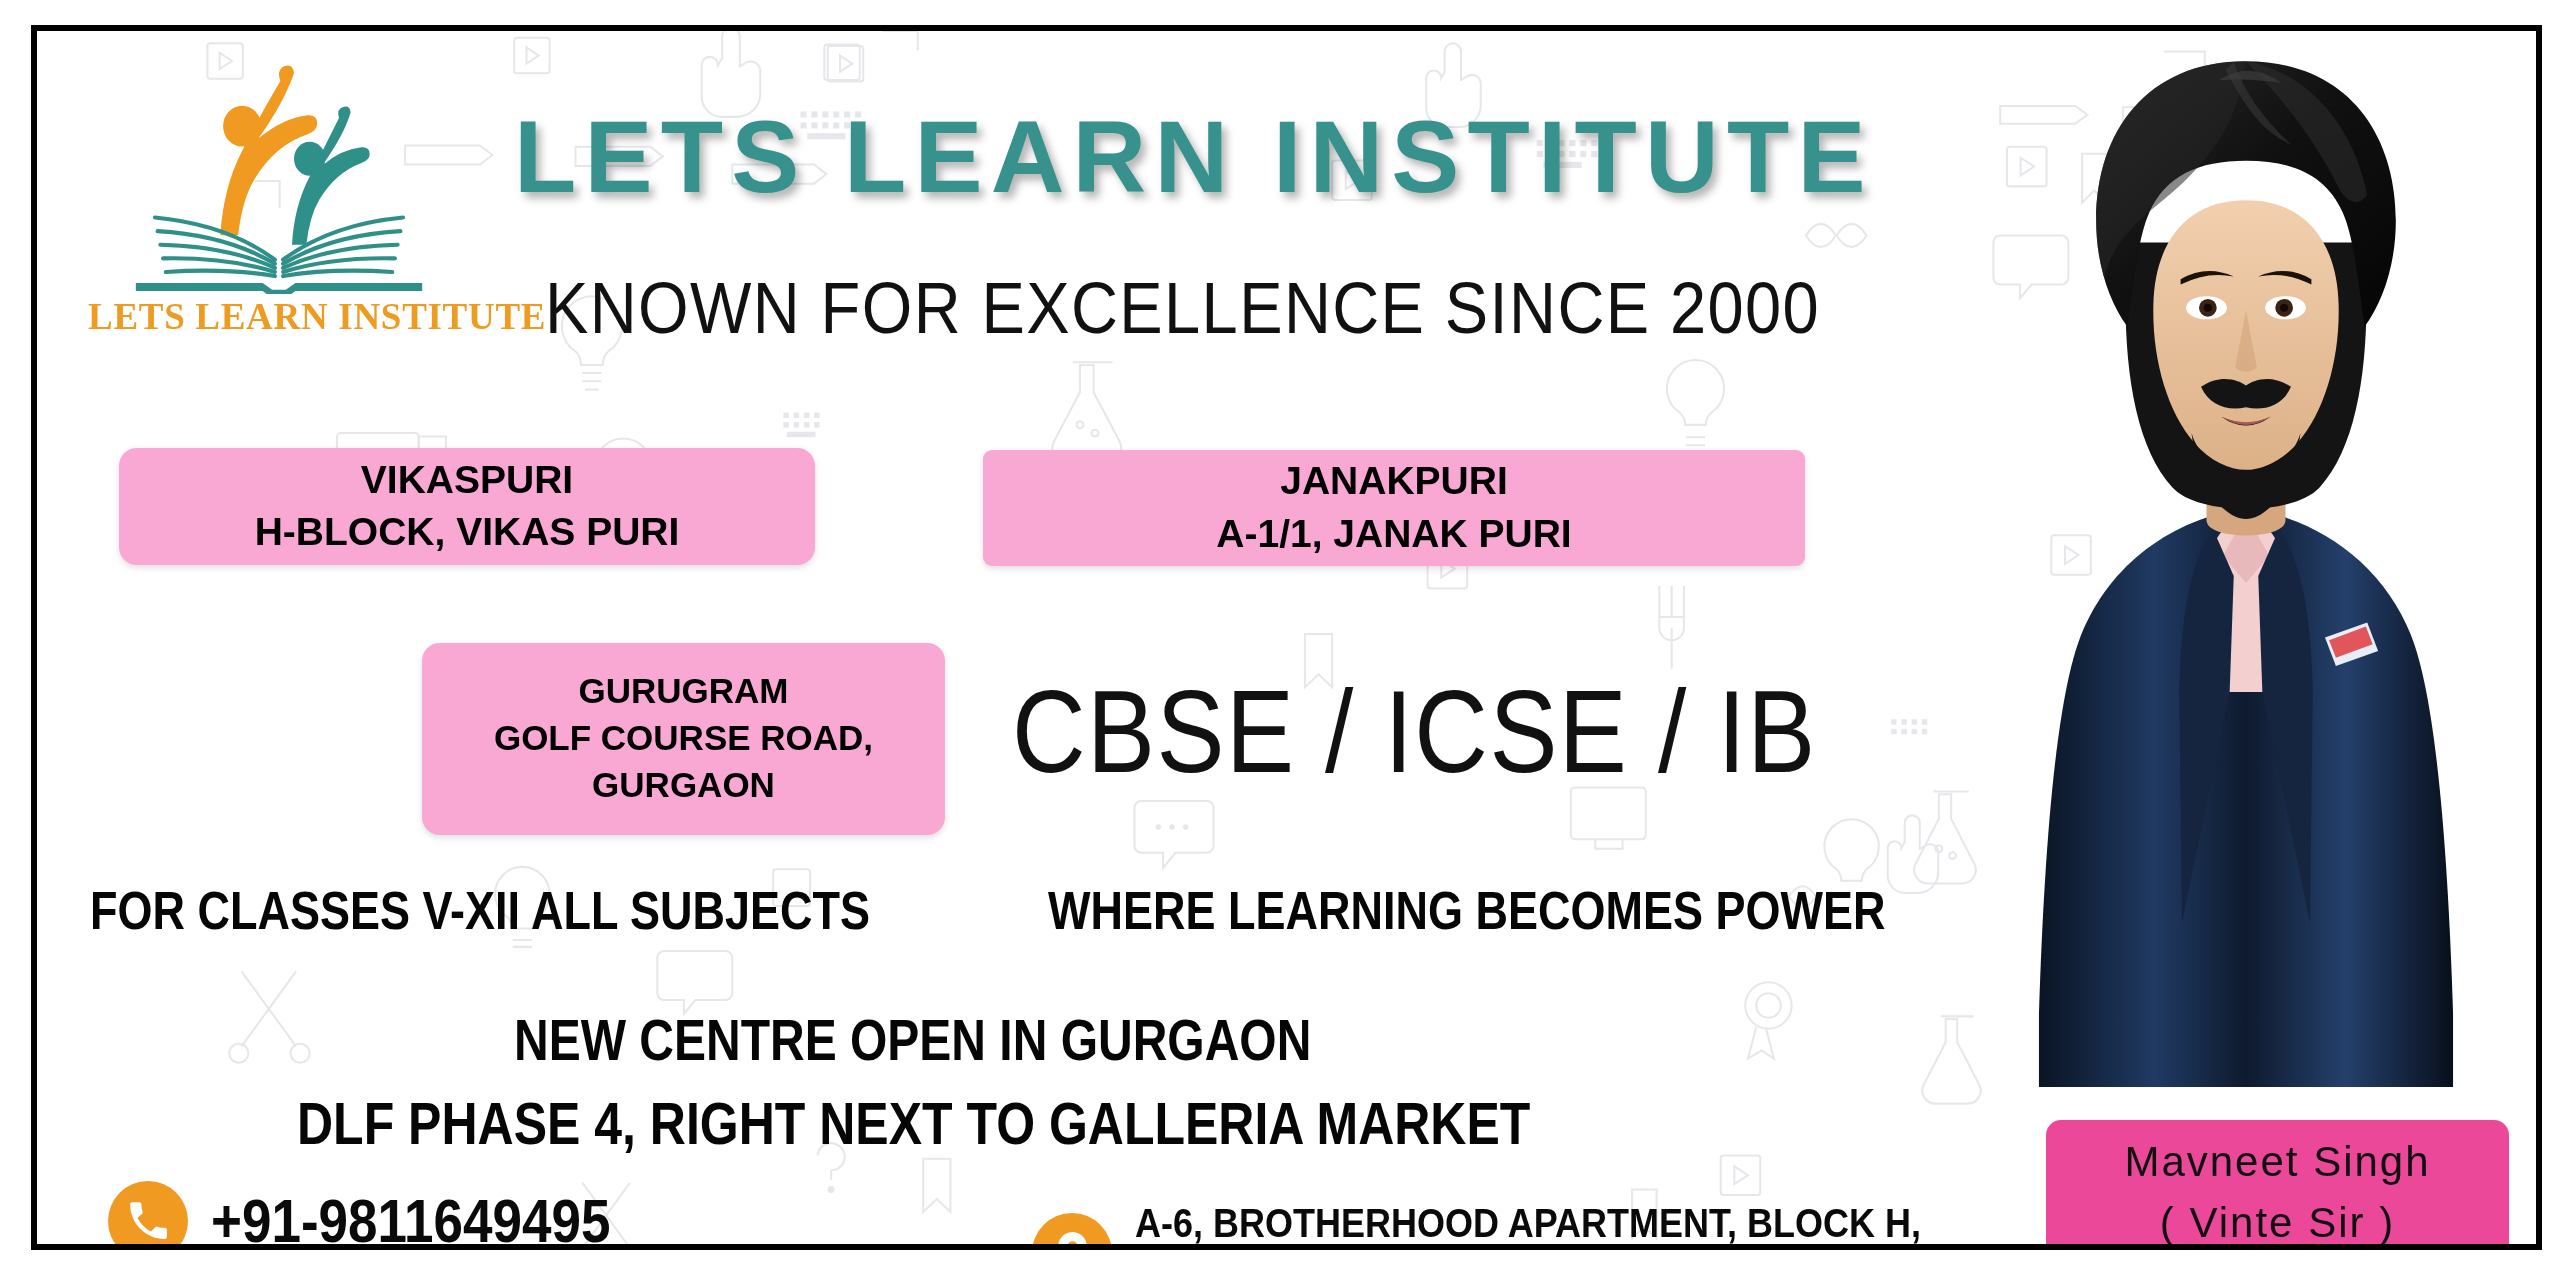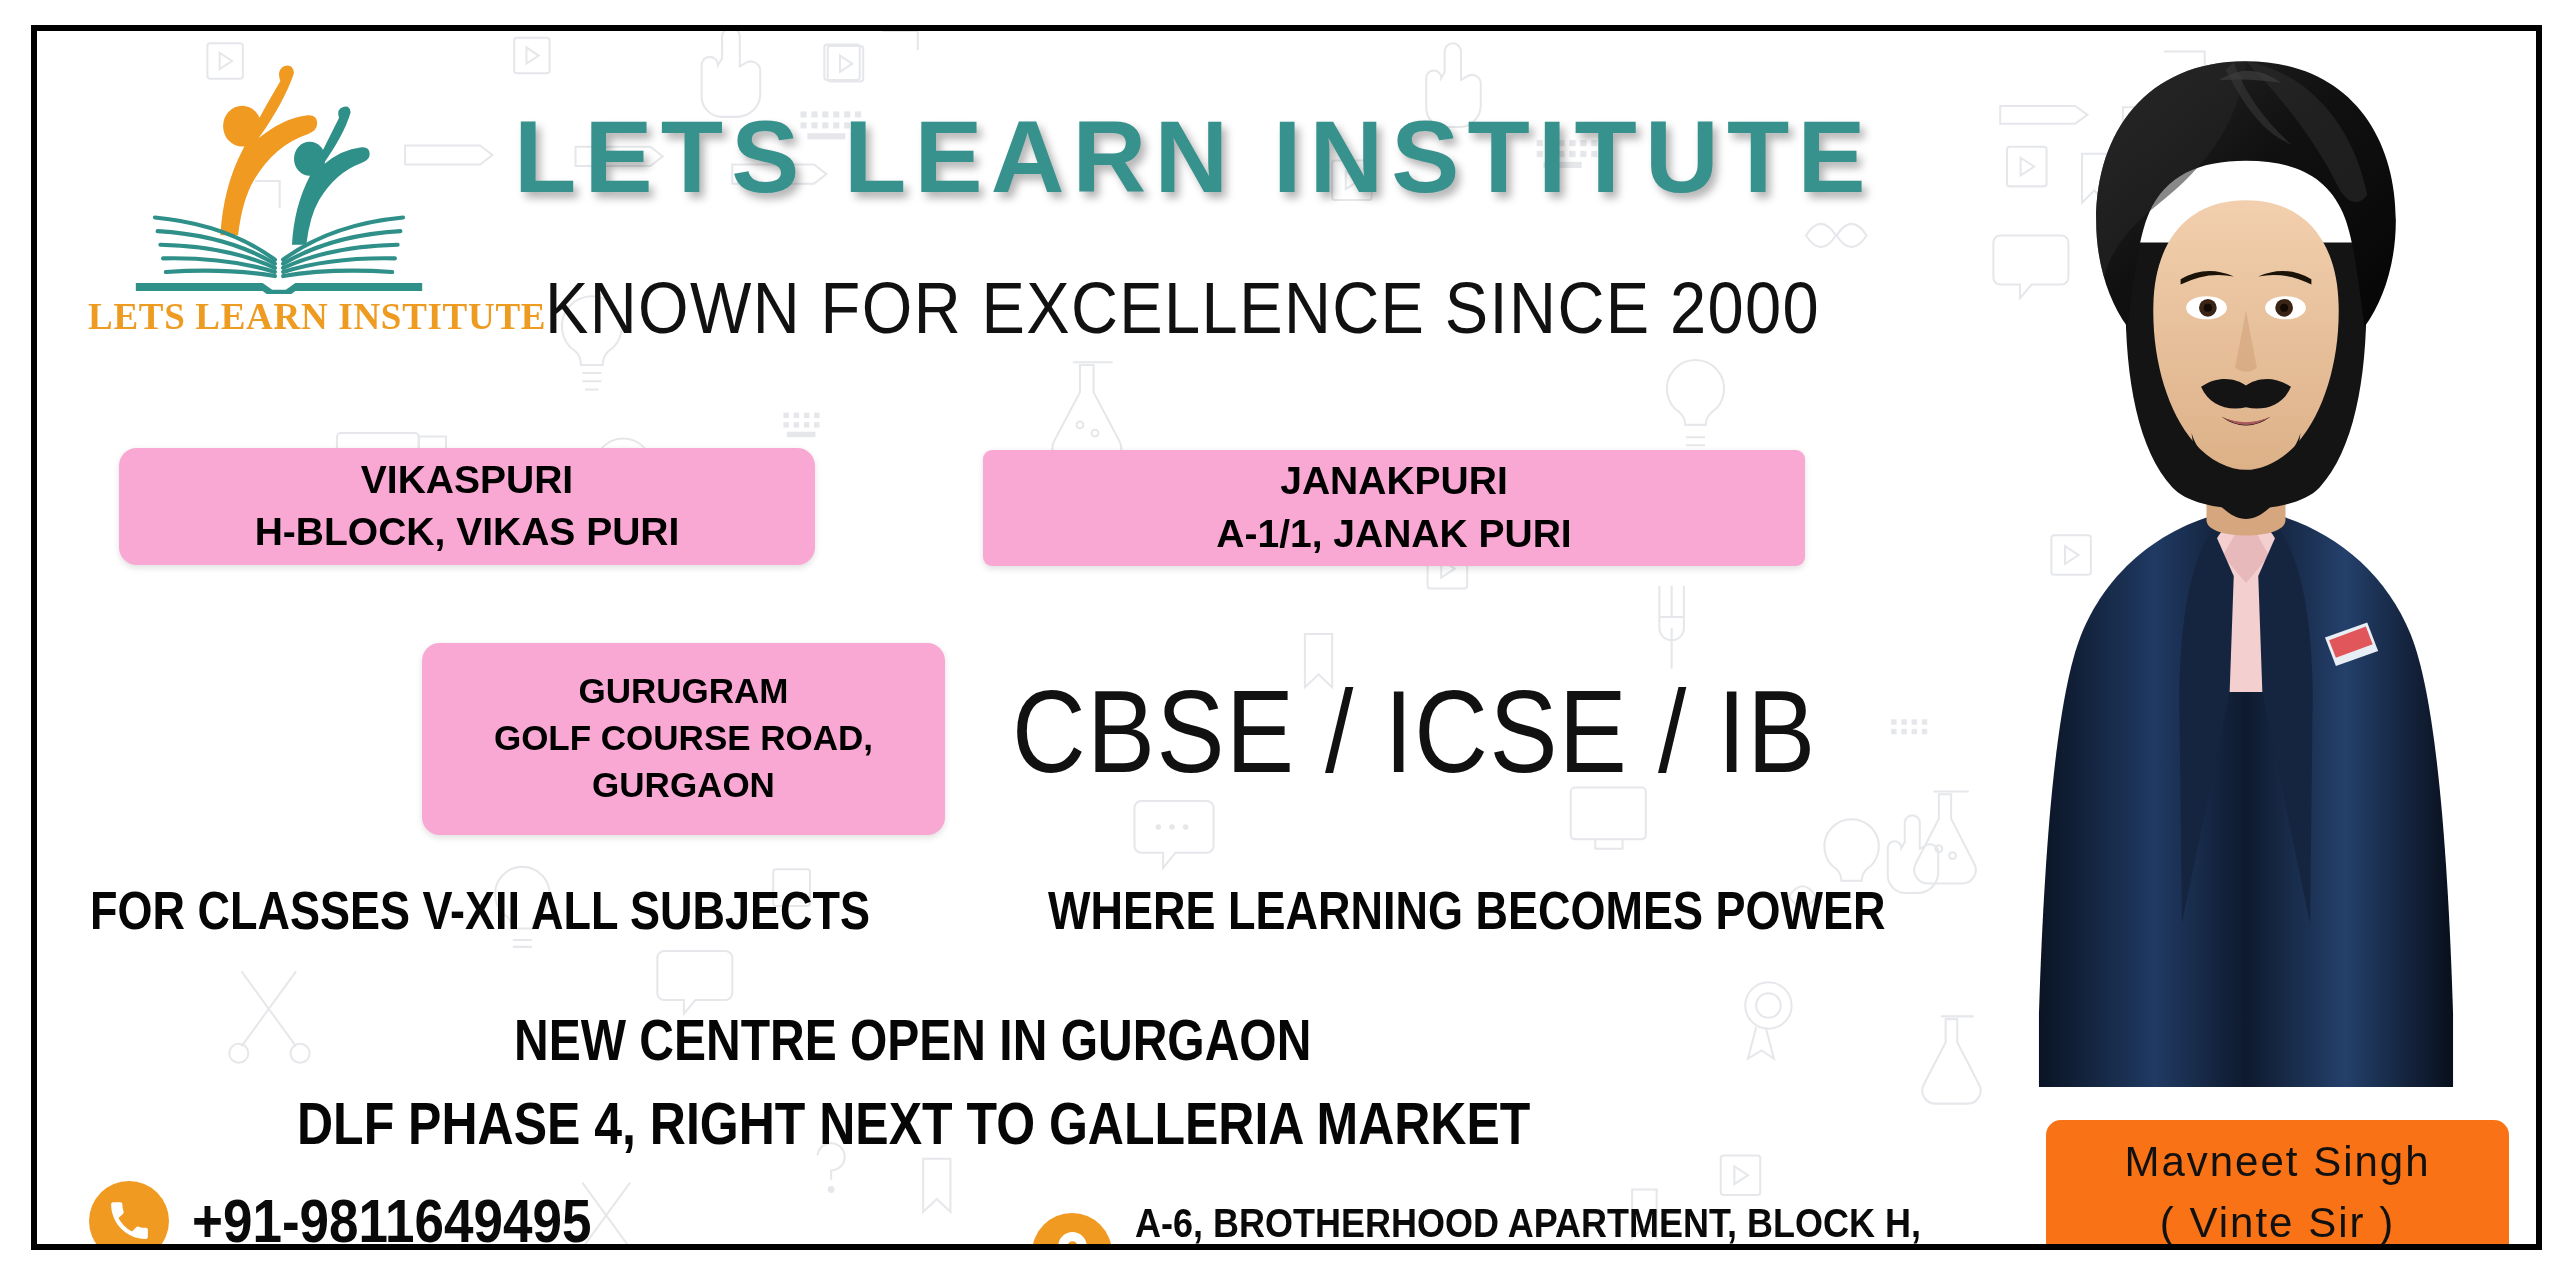--- a/index.html
+++ b/index.html
@@ -163,21 +163,21 @@
     white-space: nowrap;
     transform: scaleY(1.2);
     transform-origin: left top;
   }
   #announce-1 { left: 477px; top: 976px; font-size: 48px; }
   #announce-2 { left: 260px; top: 1058px; font-size: 50px; }
 
   
   #contact-phone {
     position: absolute;
-    left: 52px;
+    left: 71px;
     top: 1150px;
     display: flex;
     align-items: center;
     gap: 23px;
   }
   #contact-address {
     position: absolute;
     left: 995px;
     top: 1139px;
     display: flex;
@@ -222,21 +222,21 @@
     height: 1049px;
   }
 
   
   #nameplate {
     position: absolute;
     left: 2009px;
     top: 1089px;
     width: 463px;
     height: 147px;
-    background: #f97316;
+    background: #ec4899;
     border-radius: 15px;
     display: flex;
     flex-direction: column;
     align-items: center;
     justify-content: center;
     color: #111111;
     font-size: 42px;
     font-weight: 400;
     letter-spacing: 2px;
     line-height: 1.45;

